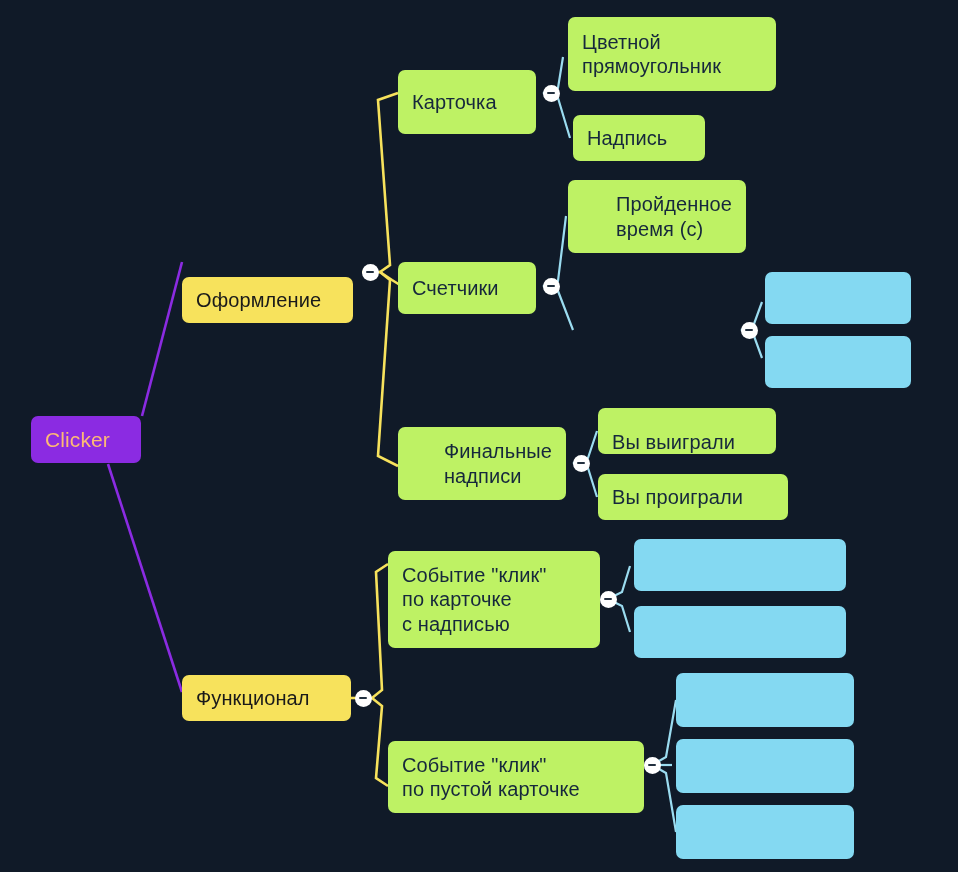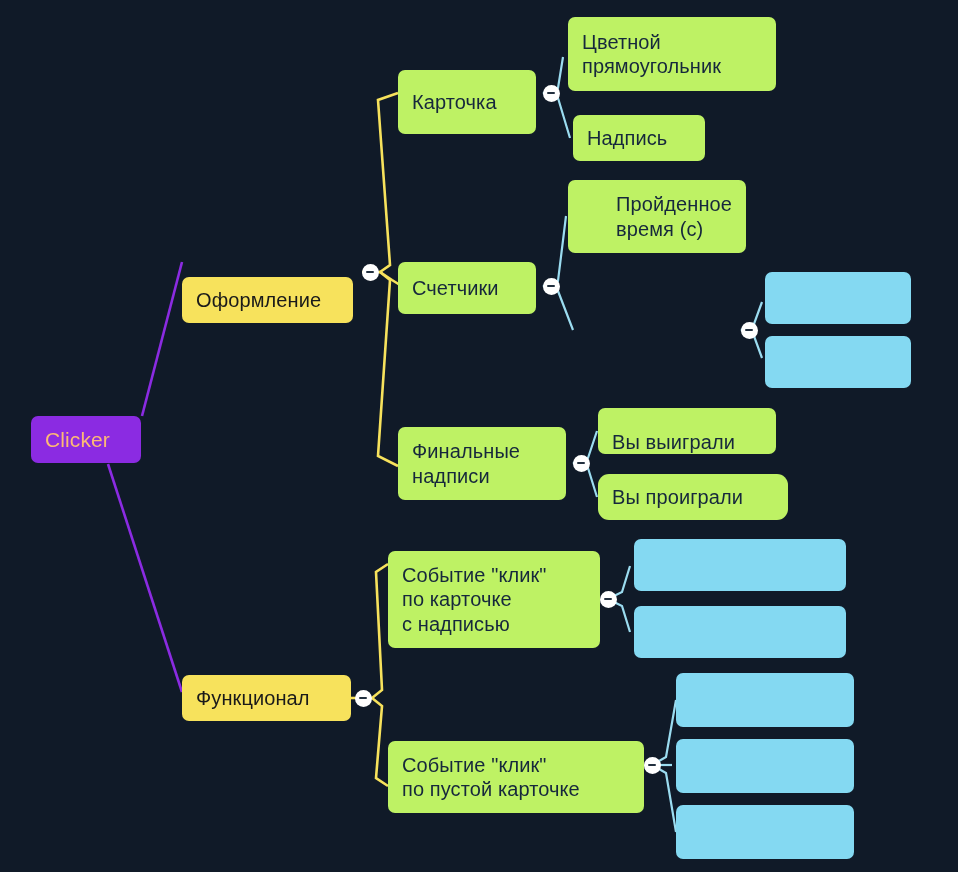--- a/index.html
+++ b/index.html
@@ -154,30 +154,30 @@
 
   <div class="toggle" style="left:749px; top:330px;"></div>
 
   <div class="node empty" style="left:765px; top:272px; width:146px; height:52px;">
     <span></span>
   </div>
   <div class="node empty" style="left:765px; top:336px; width:146px; height:52px;">
     <span></span>
   </div>
 
-  <div class="node leaf" style="left:398px; top:427px; width:168px; height:73px;">
+  <div class="node leaf" style="left:398px; top:427px; width:168px; height:73px;justify-content:flex-end;">
     <span>Финальные
 надписи</span>
   </div>
   <div class="toggle" style="left:581px; top:463px;"></div>
 
   <div class="node leaf" style="left:598px; top:408px; width:178px; height:46px;align-items:flex-end;">
     <span>Вы выиграли</span>
   </div>
-  <div class="node leaf" style="left:598px; top:474px; width:190px; height:46px;border-radius:11px;">
+  <div class="node leaf" style="left:598px; top:474px; width:190px; height:46px;">
     <span>Вы проиграли</span>
   </div>
 
   <div class="node branch" style="left:182px; top:675px; width:169px; height:46px;">
     <span>Функционал</span>
   </div>
   <div class="toggle" style="left:363px; top:698px;"></div>
 
   <div class="node leaf" style="left:388px; top:551px; width:212px; height:97px;">
     <span>Событие "клик"

